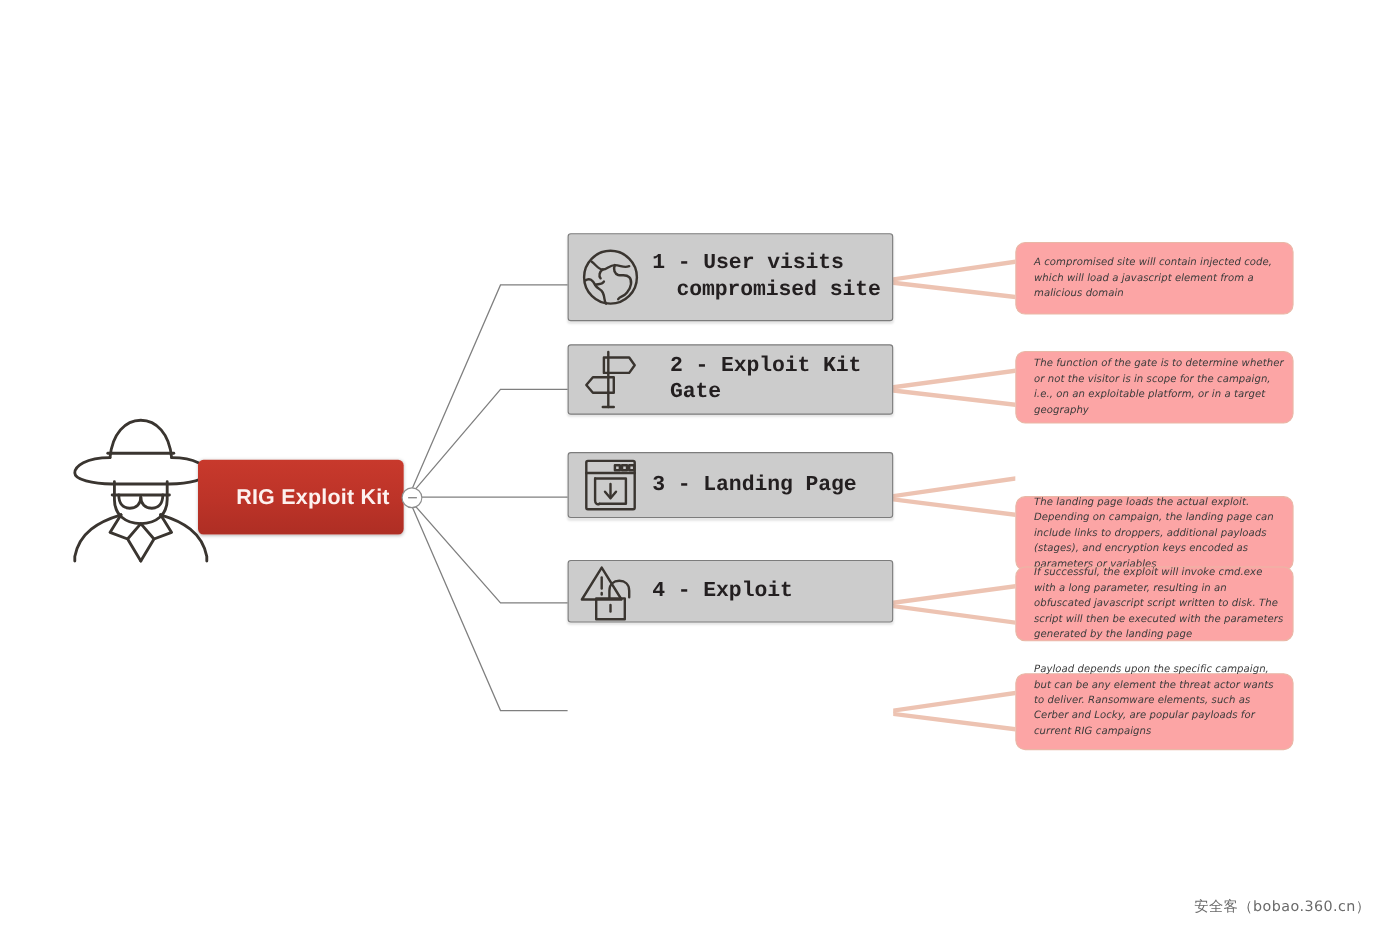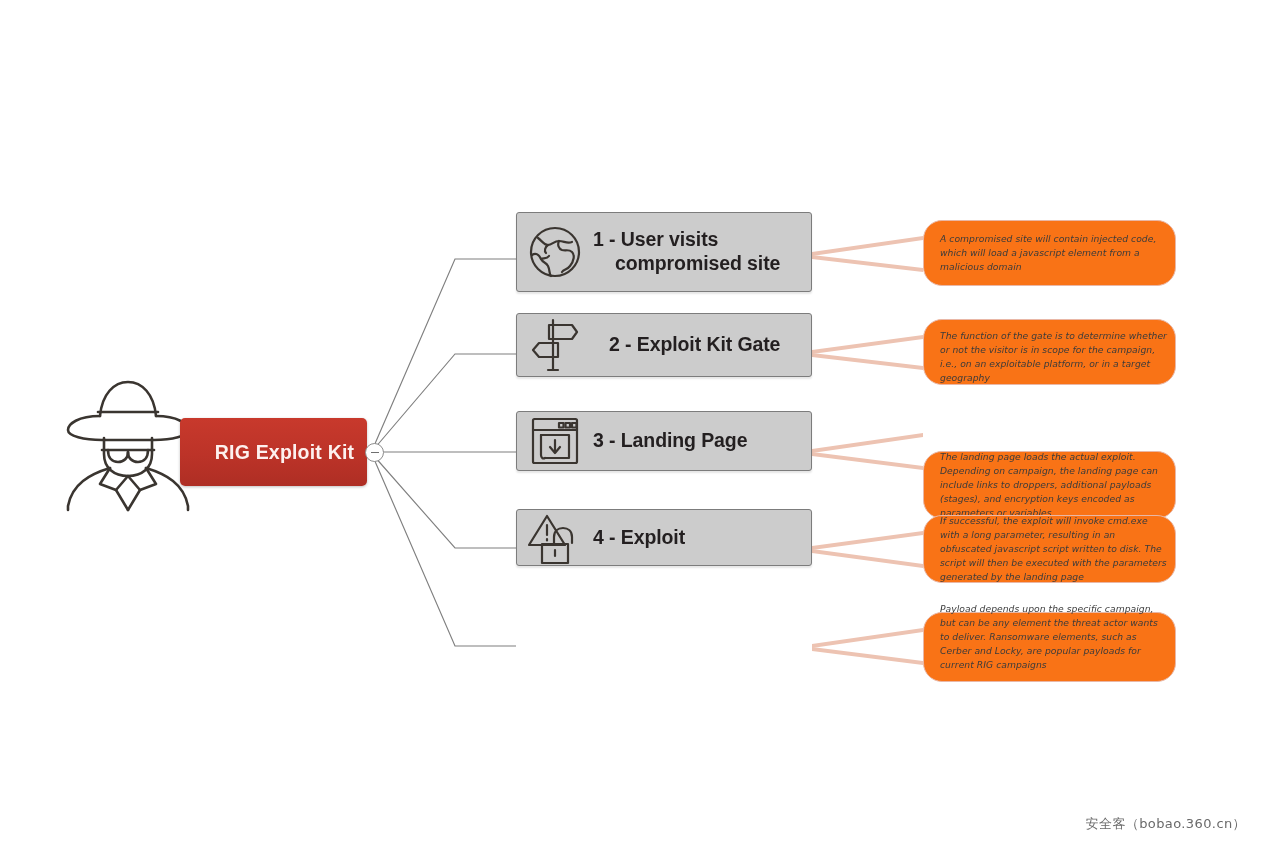--- a/index.html
+++ b/index.html
@@ -51,20 +51,21 @@
   .node{
     position:absolute;
     left:516px;
     width:296px;
     background:#cccccc;
     border:1.6px solid #7c7c7c;
     border-radius:3px;
     box-sizing:border-box;
     display:flex;align-items:center;
     box-shadow:0 2px 2px rgba(0,0,0,.10);
+    font-family:Liberation Mono, monospace;
   }
   .node-icon{
     flex:0 0 auto;
     width:76px;height:100%;
     display:flex;align-items:center;justify-content:center;
   }
   .node-label{
     color:#231f20;
     font-size:19.5px;
     font-weight:700;
@@ -76,34 +77,34 @@
   .node.n2{top:313px;height:64px;gap:16px;}
   .node.n3{top:411px;height:60px;}
   .node.n4{top:509px;height:57px;}
   .node.n5{top:607px;height:78px;}
 
   
   .note{
     position:absolute;
     left:923px;
     width:253px;
-    background:#f97316;
+    background:#fca5a5;
     border:1.4px solid #e9b7a6;
-    border-radius:19px;
+    border-radius:9px;
     box-sizing:border-box;
     padding:9px 8px 9px 16px;
     color:#3b3b3b;
     font-family:"DejaVu Sans", sans-serif;
     font-style:italic;
     font-size:9.2px;
     line-height:1.52;
     letter-spacing:.05px;
   }
   .note.a1{top:220px;height:66px;display:flex;align-items:center;}
-  .note.a2{top:319px;height:66px;display:flex;align-items:flex-start;}
+  .note.a2{top:319px;height:66px;display:flex;align-items:center;}
   .note.a3{top:417px;height:68px;display:flex;align-items:center;margin-top:34px;}
   .note.a4{top:515px;height:68px;display:flex;align-items:center;}
   .note.a5{top:612px;height:70px;display:flex;align-items:flex-end;}
 
   
   .watermark{
     position:absolute;
     right:22px;bottom:12px;
     color:#6a6a6a;
     font-size:13px;

